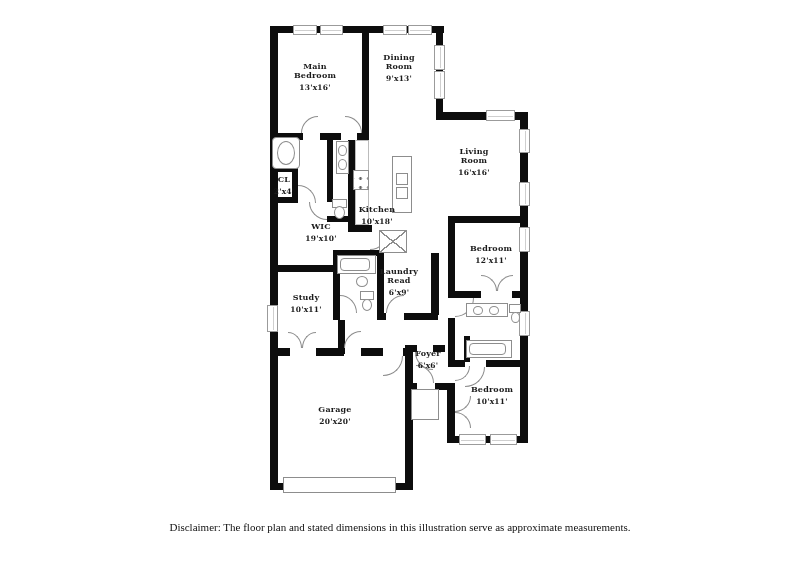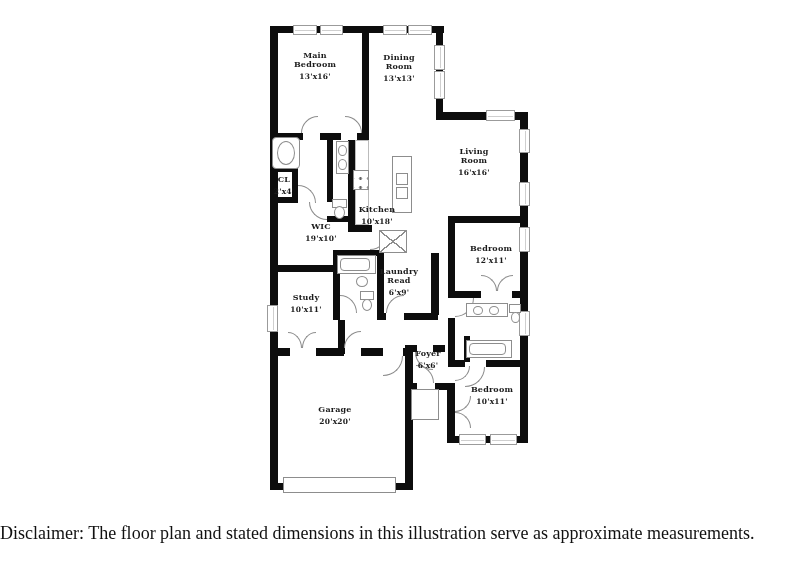--- a/index.html
+++ b/index.html
@@ -20,22 +20,22 @@
   .stove{background-image:radial-gradient(#666 1.2px,transparent 1.7px);
          background-size:8px 9px;background-position:2.5px 3px;}
   .xbox{background-image:
      linear-gradient(to top right,transparent calc(50% - .7px),#8d8d8d calc(50% - .7px),#8d8d8d calc(50% + .7px),transparent calc(50% + .7px)),
      linear-gradient(to bottom right,transparent calc(50% - .7px),#8d8d8d calc(50% - .7px),#8d8d8d calc(50% + .7px),transparent calc(50% + .7px));}
   .room{position:absolute;transform:translate(-50%,-50%);text-align:center;
         font-family:"DejaVu Serif",serif;font-weight:bold;color:#1b1b1b;
         font-size:8px;line-height:1.15;letter-spacing:.2px;z-index:30;}
   .room .nm{display:block;width:min-content;margin:4px auto;white-space:normal;}
   .room .dm{display:block;font-size:7.5px;}
-  #disclaimer{position:absolute;left:0;right:0;top:520px;text-align:left;
-        font-family:"Liberation Serif",serif;font-size:18px;line-height:1.45;color:#111;}
+  #disclaimer{position:absolute;left:0;right:0;top:520px;text-align:center;
+        font-family:"Liberation Serif",serif;font-size:11px;line-height:1.45;color:#111;}
 </style>
 </head>
 <body>
 
 <div id="stage">
 
   <div class="w" style="left:270px;top:26px;width:174px;height:7px"></div>
   <div class="w" style="left:436px;top:26px;width:7px;height:94px"></div>
   <div class="w" style="left:436px;top:112px;width:92px;height:8px"></div>
   <div class="w" style="left:520px;top:112px;width:8px;height:331px"></div>
@@ -139,27 +139,27 @@
   <div class="fx" style="left:466px;top:303px;width:42px;height:14px"></div>
   <div class="fx oval" style="left:473px;top:306px;width:10px;height:9px"></div>
   <div class="fx oval" style="left:489px;top:306px;width:10px;height:9px"></div>
   <div class="fx" style="left:509px;top:304px;width:12px;height:9px"></div>
   <div class="fx oval" style="left:511px;top:312px;width:9px;height:11px"></div>
   <div class="fx" style="left:466px;top:340px;width:46px;height:18px"></div>
   <div class="fx rnd" style="left:469px;top:343px;width:37px;height:12px"></div>
   <div class="fx" style="left:283px;top:477px;width:113px;height:16px;border-width:1.5px;z-index:5"></div>
   <div class="fx" style="left:411px;top:389px;width:28px;height:31px;border-width:1.5px"></div>
 
-  <div class="room" style="left:315px;top:64px">
+  <div class="room" style="left:315px;top:75px">
     <span class="nm">Main Bedroom</span>
     <span class="dm">13'x16'</span>
   </div>
   <div class="room" style="left:399px;top:66px">
     <span class="nm">Dining Room</span>
-    <span class="dm">13'x13'</span>
+    <span class="dm">9'x13'</span>
   </div>
   <div class="room" style="left:474px;top:160px">
     <span class="nm">Living Room</span>
     <span class="dm">16'x16'</span>
   </div>
   <div class="room" style="left:284px;top:184px">
     <span class="nm">CL</span>
     <span class="dm">2'x4'</span>
   </div>
   <div class="room" style="left:321px;top:231px">

